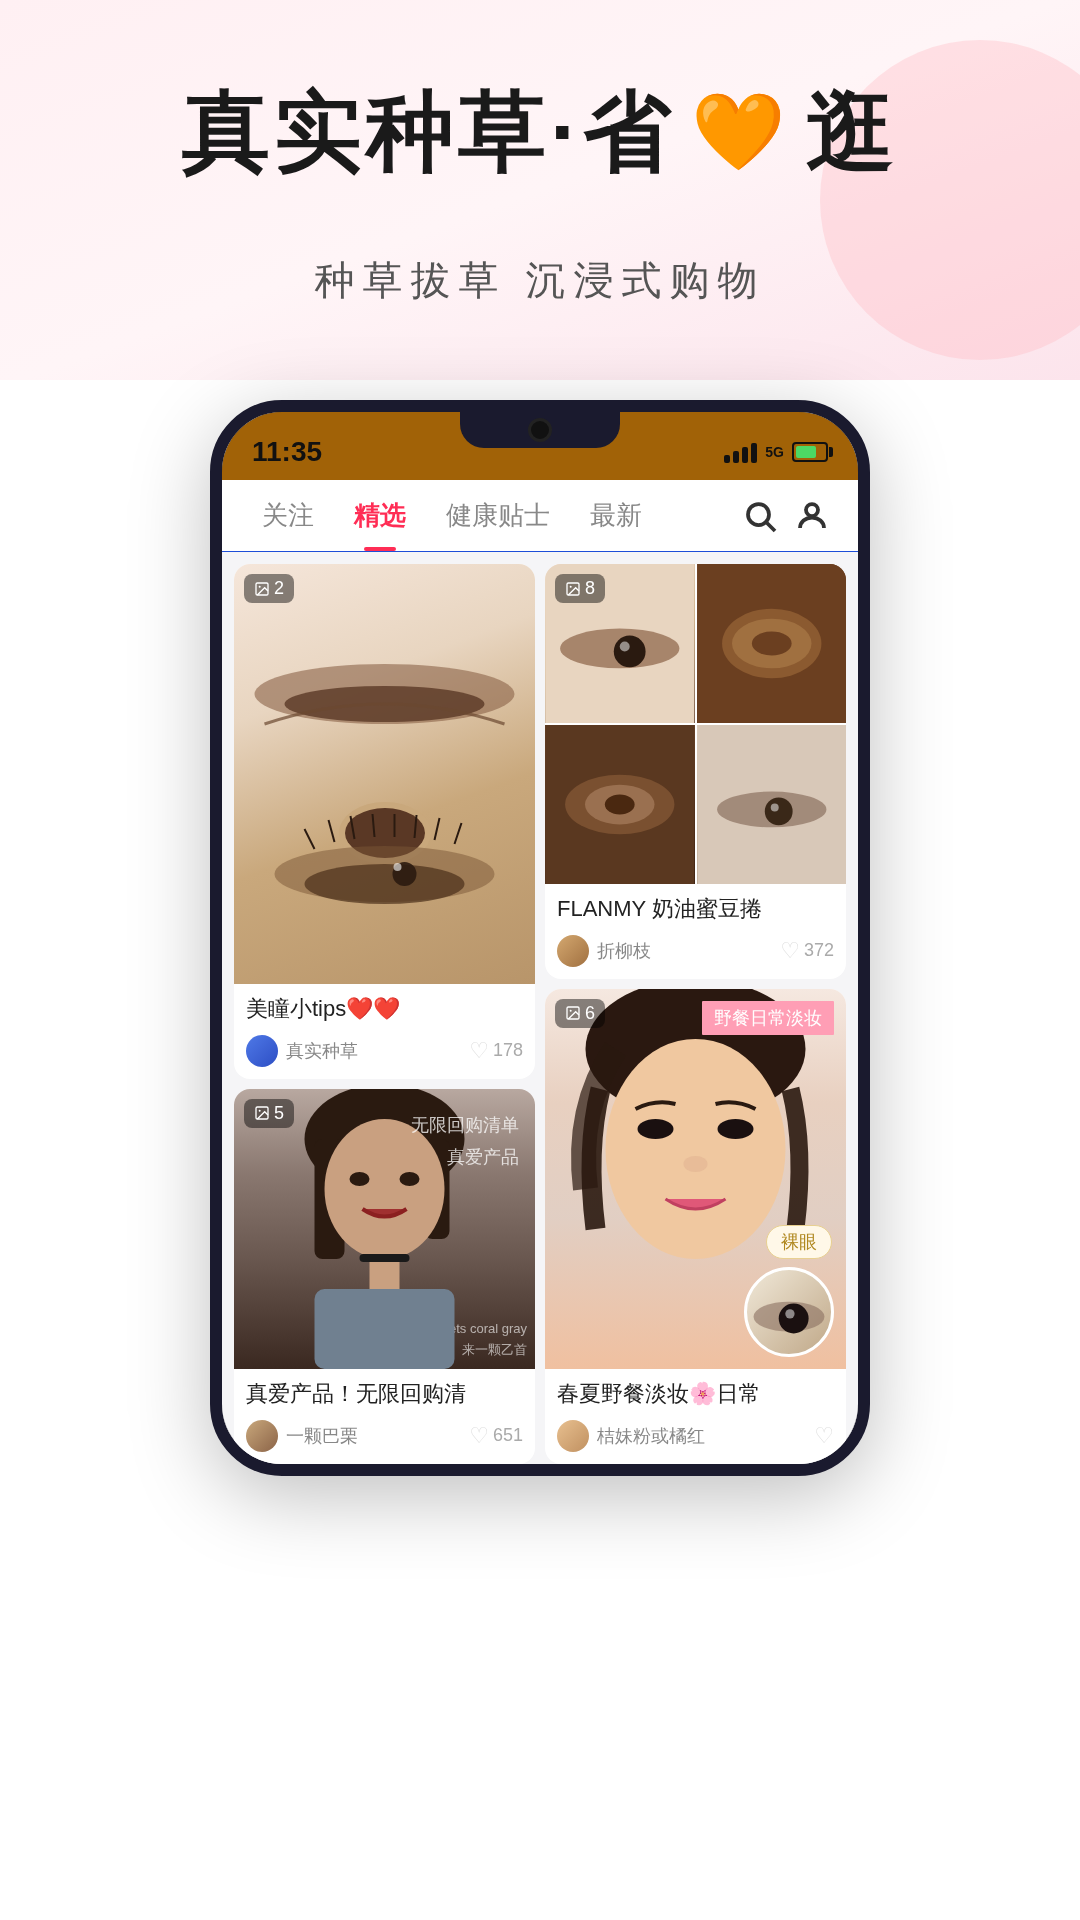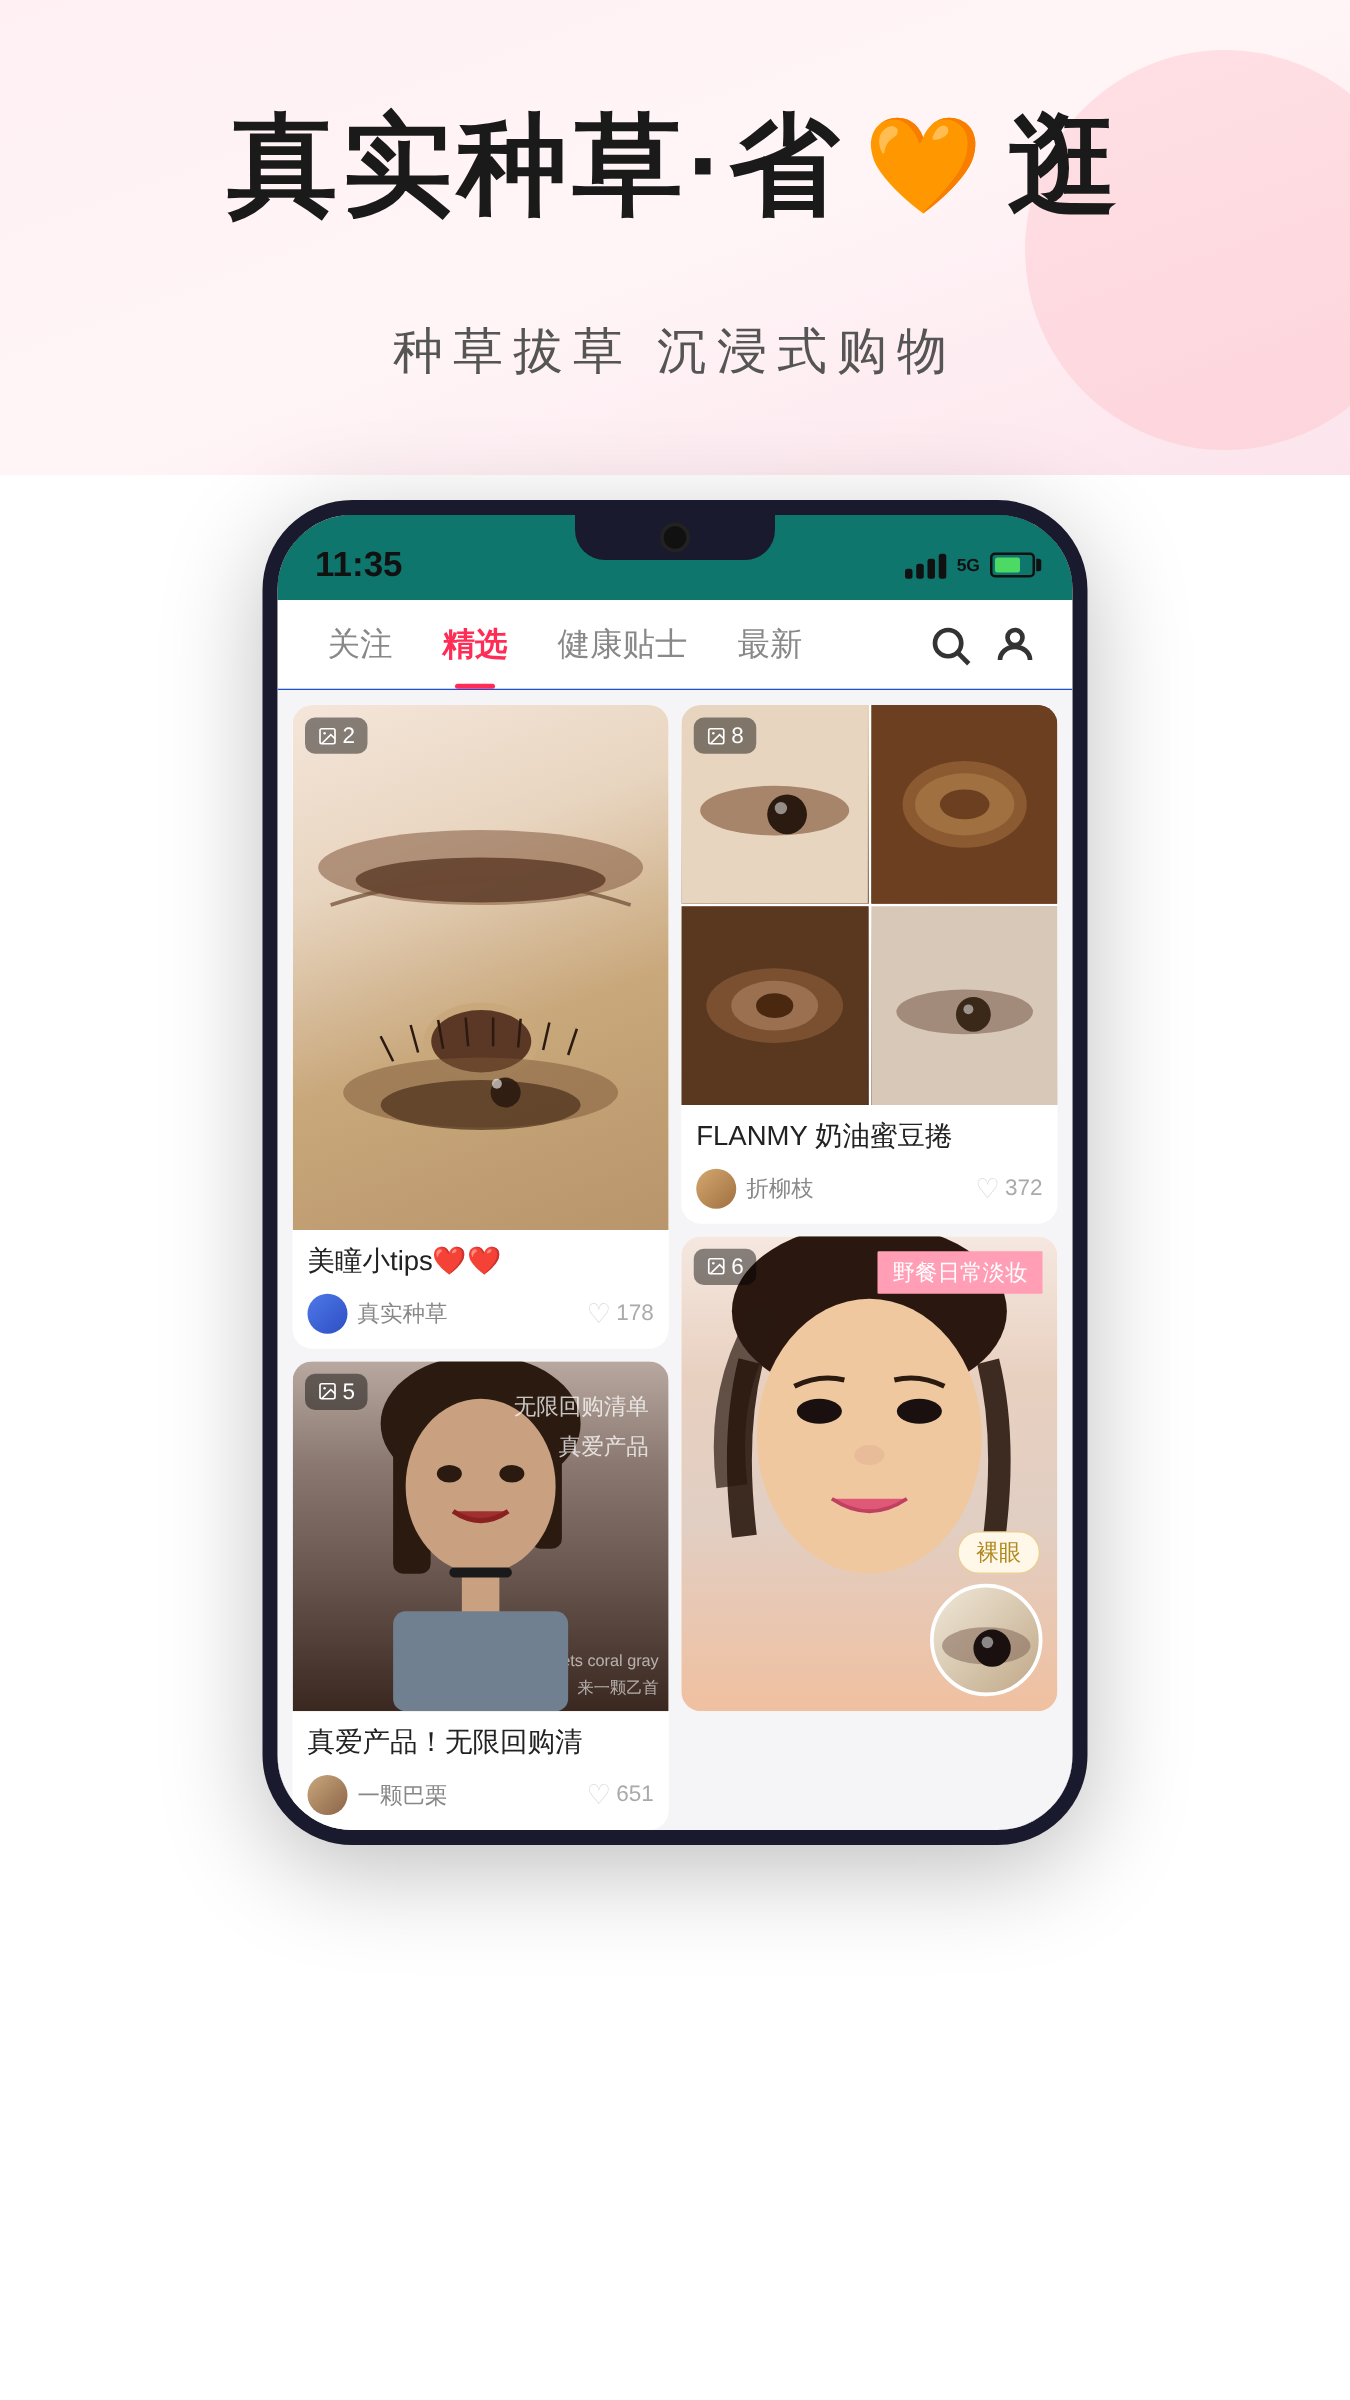--- a/index.html
+++ b/index.html
@@ -69,21 +69,21 @@
       background: #fff;
       border-radius: 72px;
       border: 12px solid #1a1a2e;
       box-shadow: 0 20px 80px rgba(0,0,0,0.25), inset 0 0 0 2px #333;
       overflow: hidden;
       position: relative;
     }
     .phone-top-bar {
       width: 100%;
       height: 68px;
-      background: #0f766e;
+      background: #a16207;
       display: flex;
       align-items: center;
       justify-content: space-between;
       padding: 12px 30px 0 30px;
       position: relative;
     }
     .phone-notch {
       position: absolute;
       top: 0;
       left: 50%;
@@ -669,19 +669,29 @@
             </div>
             <div class="img-count">
               <svg width="16" height="16" viewBox="0 0 24 24" fill="white">
                 <rect x="3" y="3" width="18" height="18" rx="2" fill="none" stroke="white" stroke-width="2"></rect>
                 <circle cx="8.5" cy="8.5" r="1.5" fill="white"></circle>
                 <path d="M21 15l-5-5L5 21" stroke="white" stroke-width="2" fill="none"></path>
               </svg>
               <span>6</span>
             </div>
           </div>
+          <div class="card-info">
+            <div class="card-title">春夏野餐淡妆🌸日常</div>
+            <div class="card-footer">
+              <div style="width:32px;height:32px;background:linear-gradient(135deg,#e8c090,#c09060);border-radius:50%;flex-shrink:0;"></div>
+              <span class="username">桔妹粉或橘红</span>
+              <div class="likes">
+                <span class="heart-icon">♡</span>
+              </div>
+            </div>
+          </div>
         </div>
 
       </div>
     </div>
 
   </div>
 </div>
 
 </body></html>

